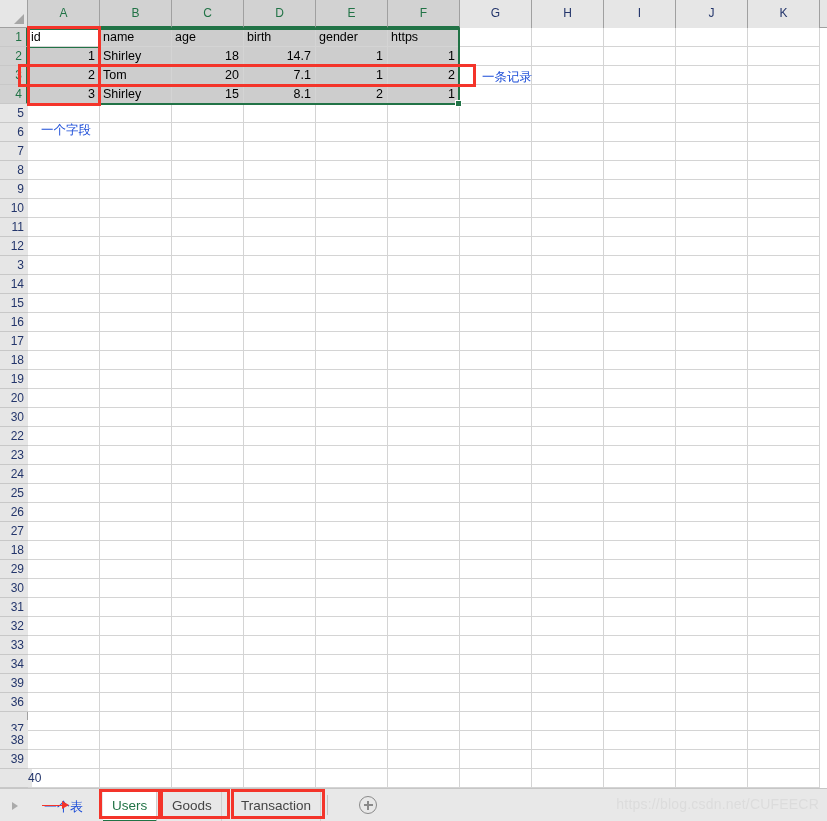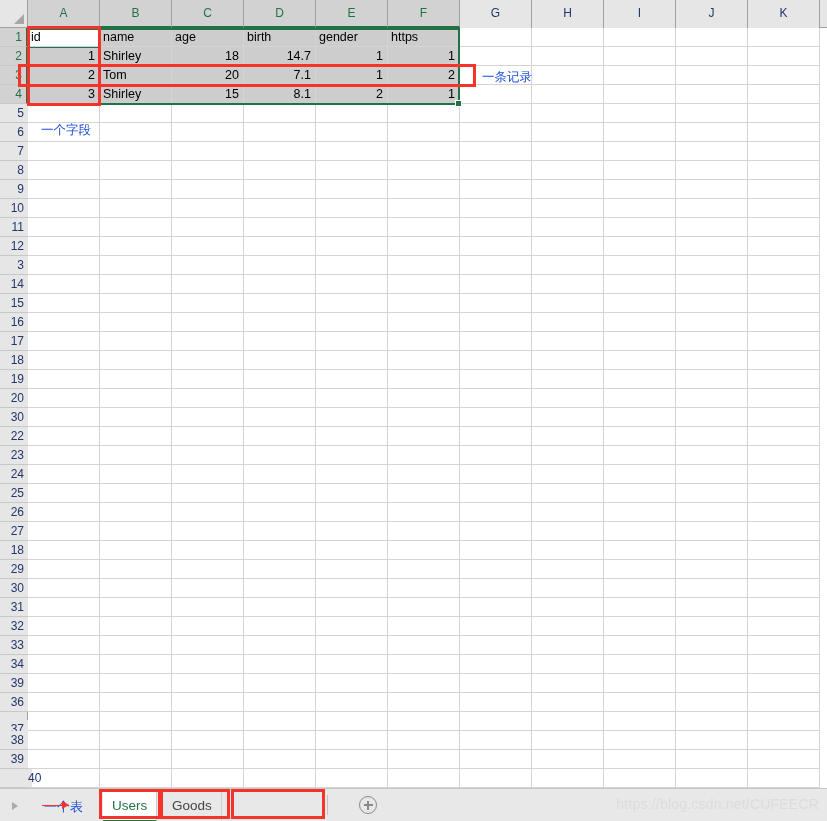--- a/index.html
+++ b/index.html
@@ -758,20 +758,21 @@
     <div class="nav-arrows">
       <span class="tri" style="transform: rotate(180deg);"></span>
     </div>
 
     <div class="anno-text" style="left:44px; top:9px; font-size:13px;">一个表</div>
     <div class="anno-line" style="left:42px; top:16px; width:22px;"></div>
     <div class="anno-arrow" style="left:62px; top:12px;"></div>
 
     <div class="tab active" style="left:103px;">Users</div>
     <div class="tab" style="left:163px;">Goods</div>
+    <div class="tab" style="left:232px;">Transaction</div>
 
     <div class="tab-div" style="left:327px;"></div>
 
     <div class="addsheet" style="left:359px;"></div>
 
     <div class="anno-box" style="left:99px; top:0px; width:62px; height:30px;"></div>
     <div class="anno-box" style="left:160px; top:0px; width:70px; height:30px;"></div>
     <div class="anno-box" style="left:231px; top:0px; width:94px; height:30px;"></div>
   </div>
 

